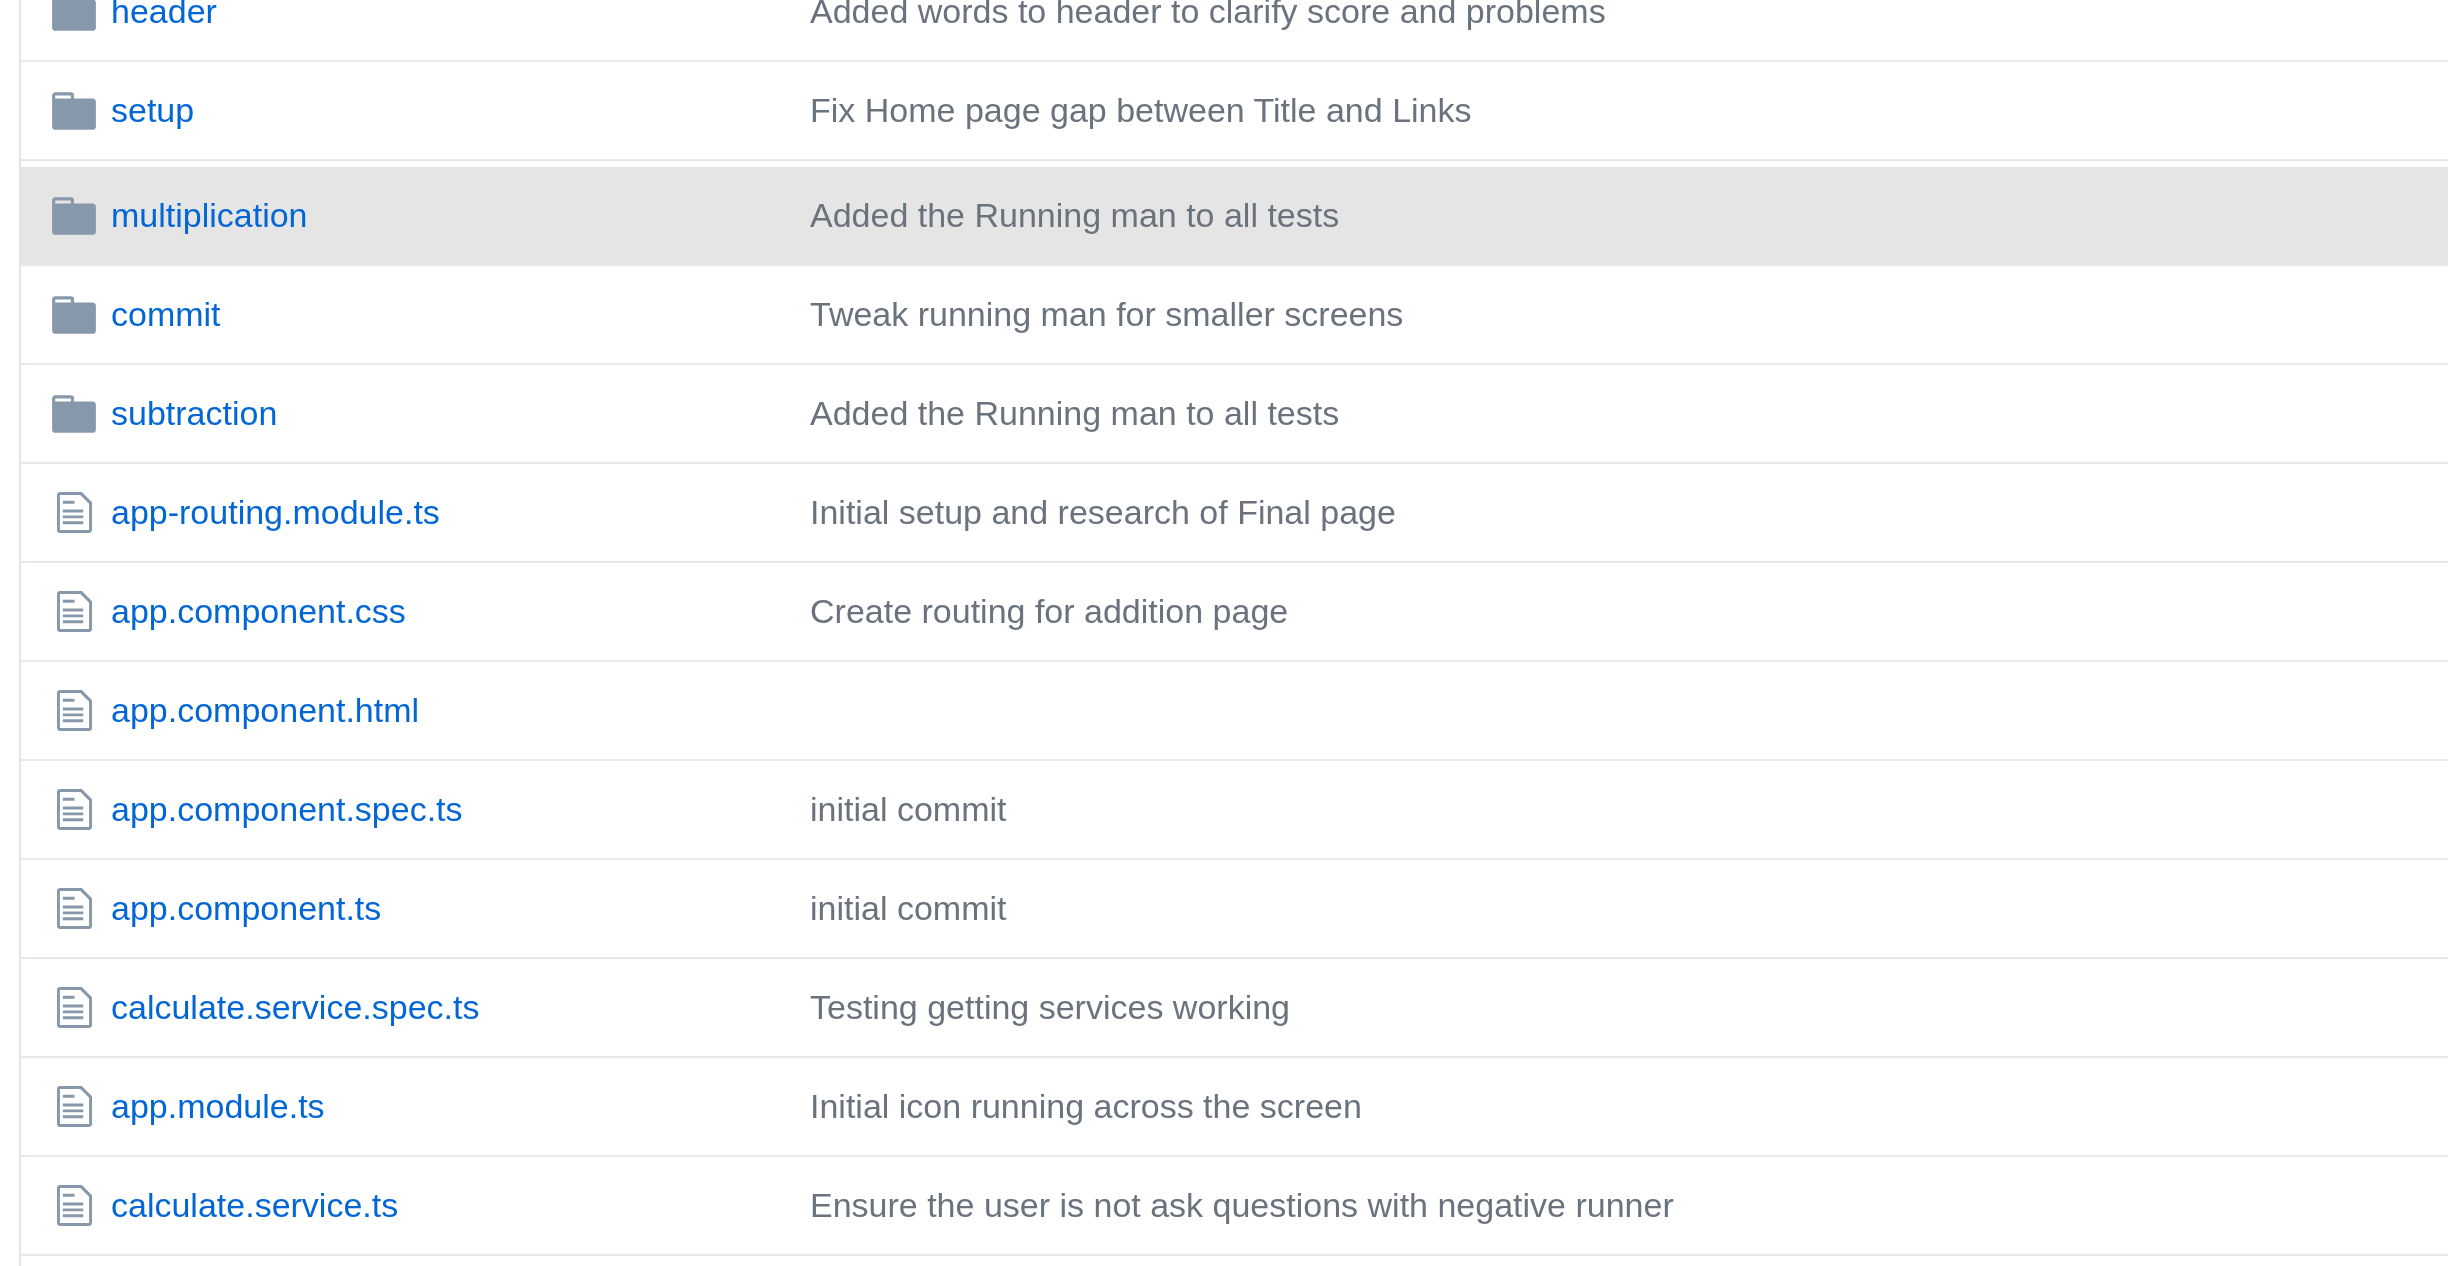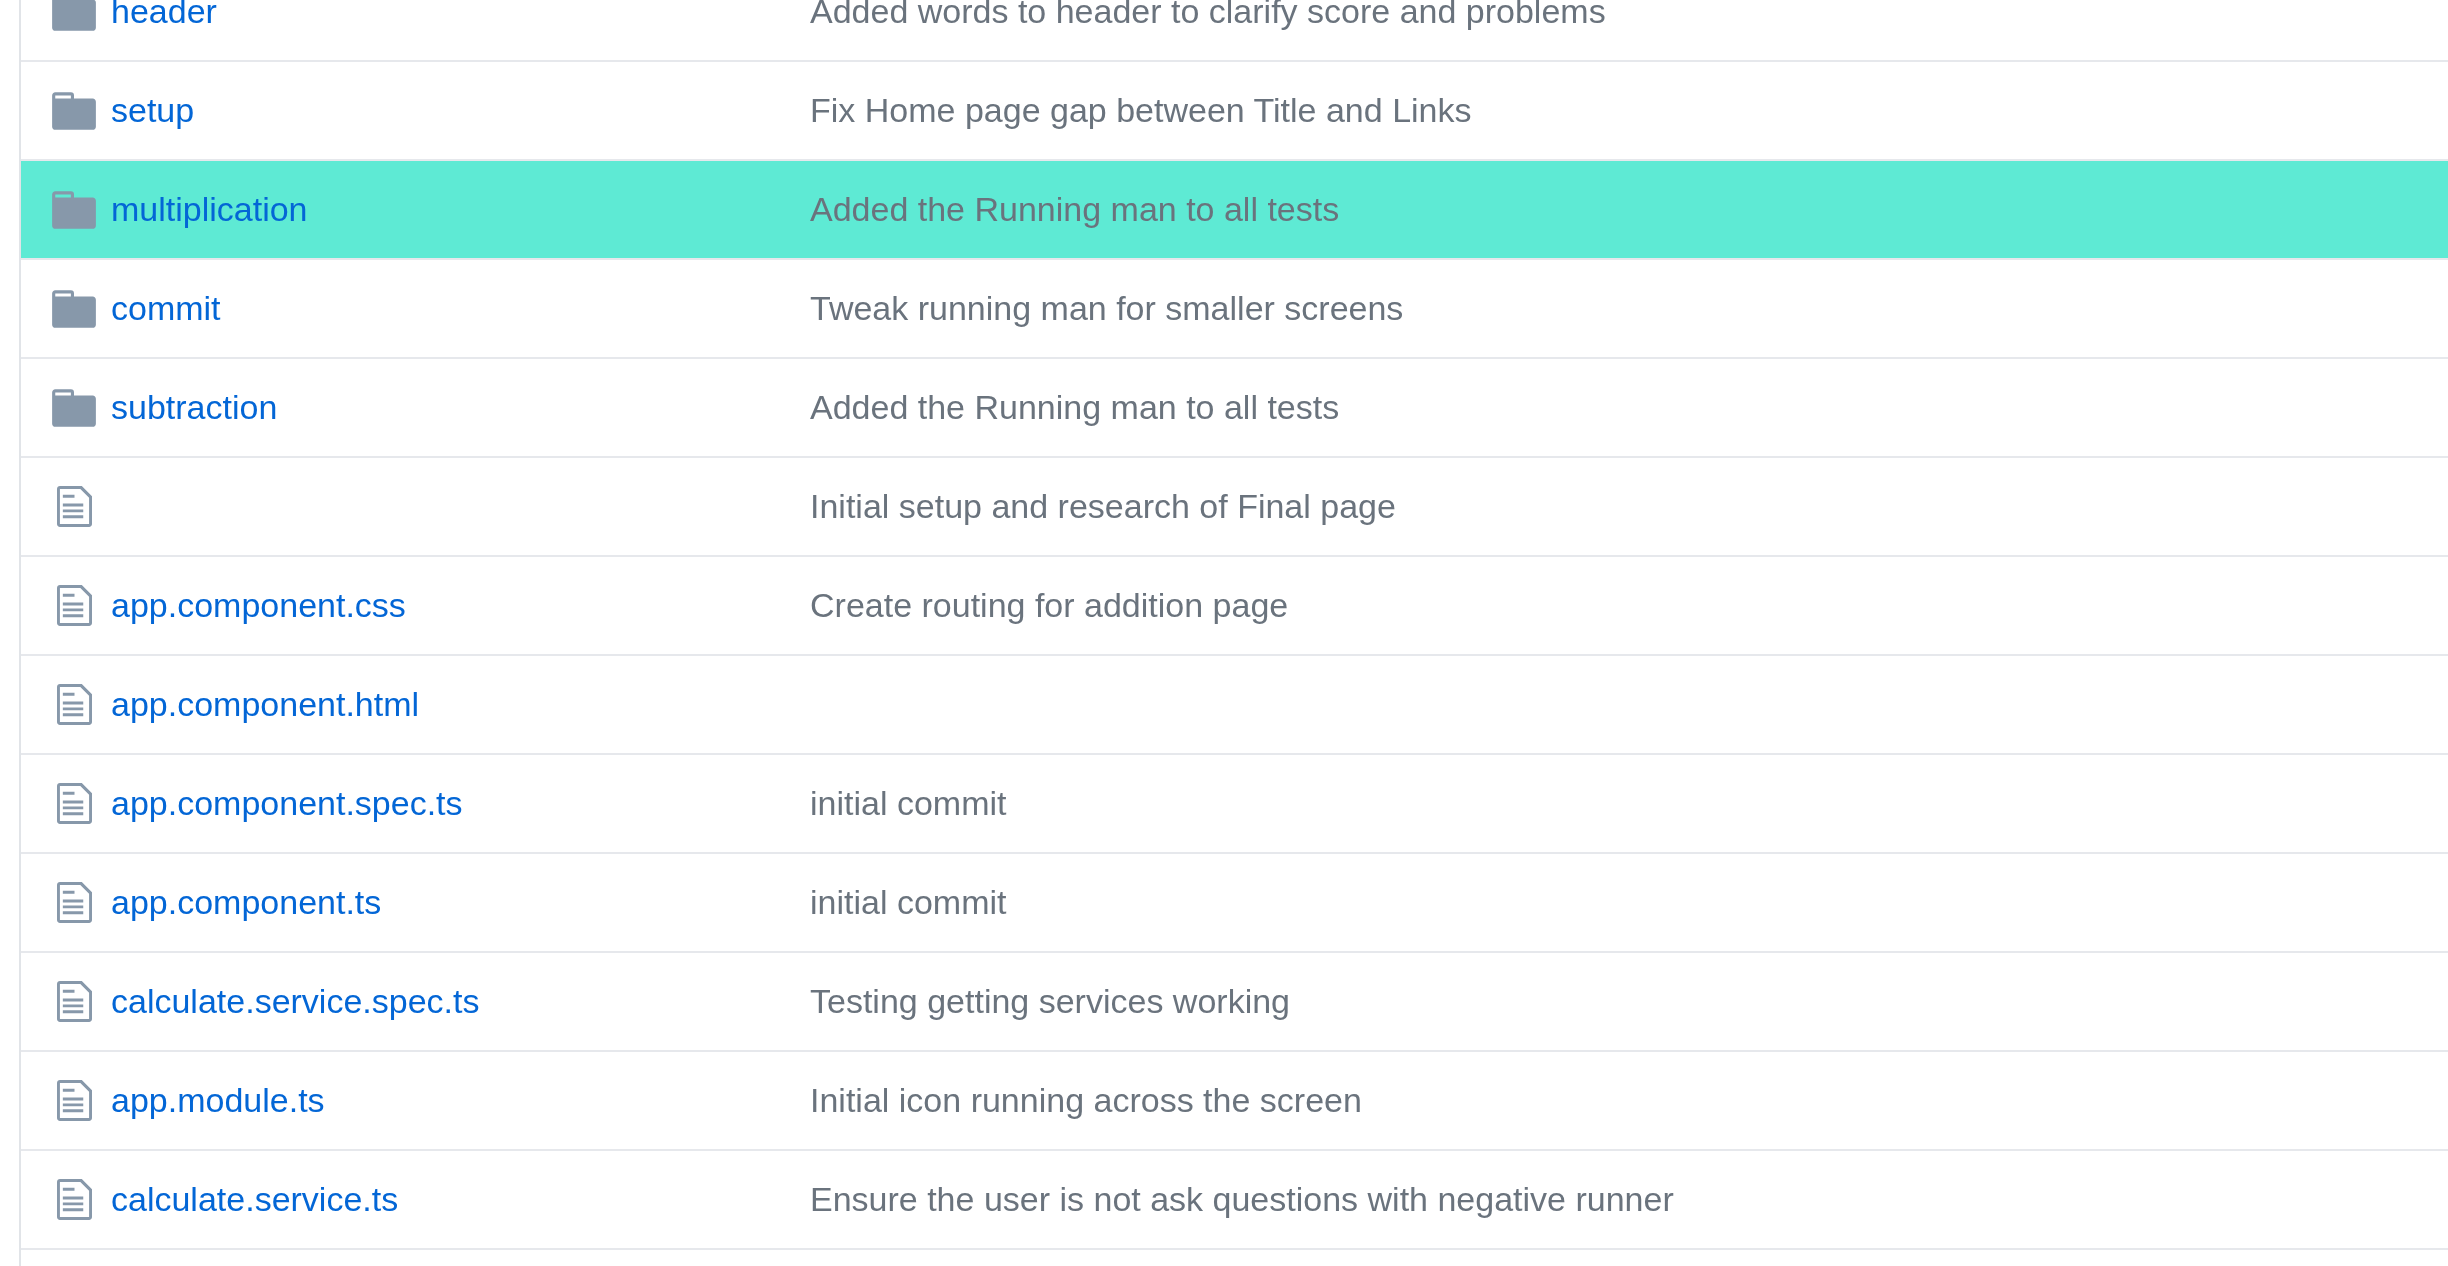--- a/index.html
+++ b/index.html
@@ -16,21 +16,21 @@
     border-left: 2px solid #e1e4e8;
   }
   .row {
     position: relative;
     height: 97px;
     border-bottom: 2px solid #e6e8ec;
     display: flex;
     align-items: center;
     background: #ffffff;
   }
-  .row.highlight { background: #5eead4; }
+  .row.highlight { background: #e5e5e5; margin-top: 6px; }
   .icon-cell {
     flex: none;
     width: 58px;
     margin-left: 24px;
     display: flex;
     align-items: center;
     justify-content: center;
   }
   .icon-cell svg { display: block; }
   .name {
@@ -109,20 +109,21 @@
     <a class="name">subtraction</a>
     <a class="msg">Added the Running man to all tests</a>
   </div>
 
   <div class="row">
     <span class="icon-cell">
       <svg width="35" height="47" viewBox="0 0 12 16">
           <path fill="#8798aa" fill-rule="evenodd" d="M6 5H2V4h4v1zM2 8h7V7H2v1zm0 2h7V9H2v1zm0 2h7v-1H2v1zm10-7.5V14c0 .55-.45 1-1 1H1c-.55 0-1-.45-1-1V2c0-.55.45-1 1-1h7.5L12 4.5zM11 5L8 2H1v12h10V5z"></path>
         </svg>
     </span>
+    <a class="name">app-routing.module.ts</a>
     <a class="msg">Initial setup and research of Final page</a>
   </div>
 
   <div class="row">
     <span class="icon-cell">
       <svg width="35" height="47" viewBox="0 0 12 16">
           <path fill="#8798aa" fill-rule="evenodd" d="M6 5H2V4h4v1zM2 8h7V7H2v1zm0 2h7V9H2v1zm0 2h7v-1H2v1zm10-7.5V14c0 .55-.45 1-1 1H1c-.55 0-1-.45-1-1V2c0-.55.45-1 1-1h7.5L12 4.5zM11 5L8 2H1v12h10V5z"></path>
         </svg>
     </span>
     <a class="name">app.component.css</a>

